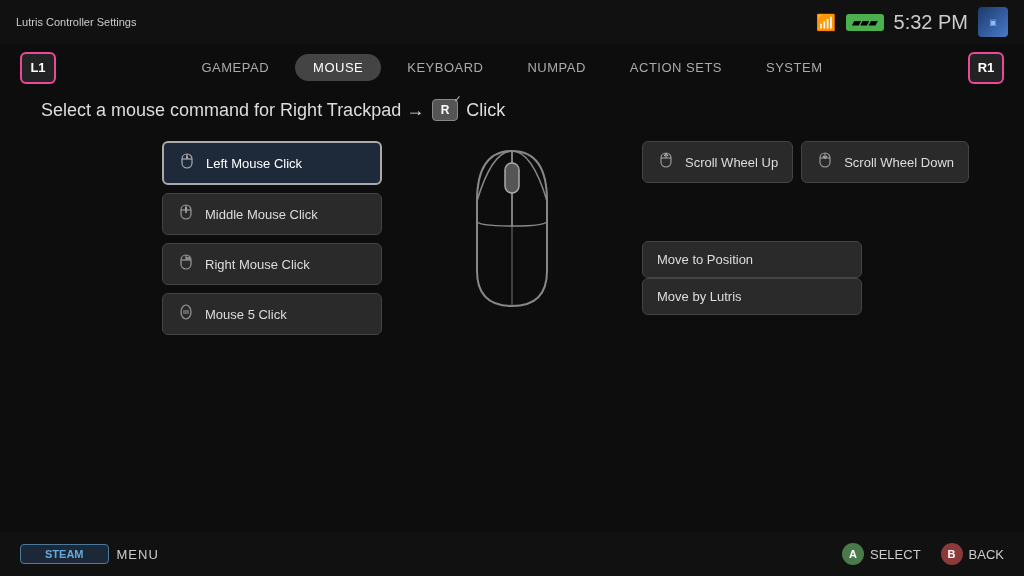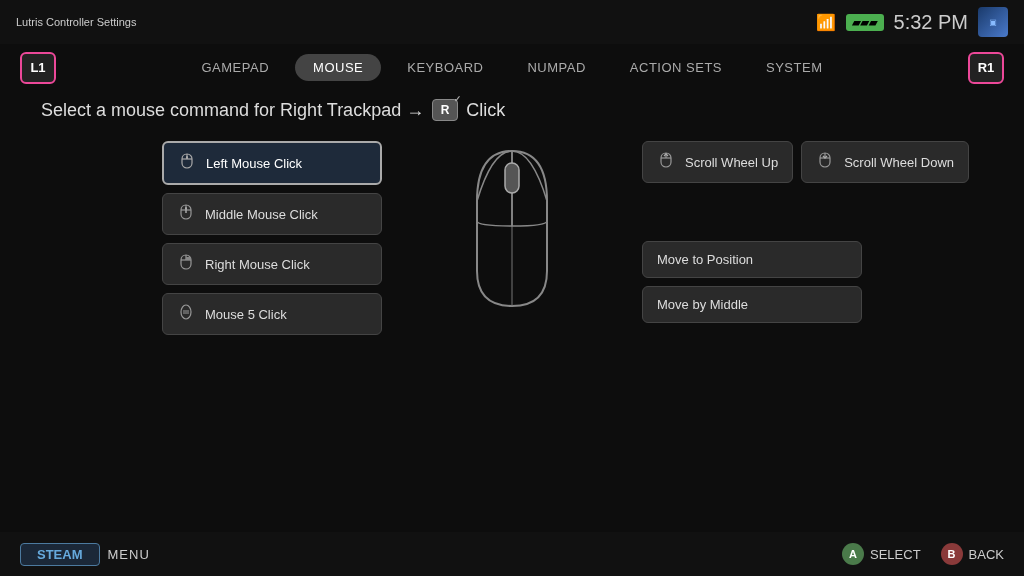--- a/index.html
+++ b/index.html
@@ -190,21 +190,20 @@
     .right-col-top {
       display: flex;
       flex-direction: row;
       gap: 8px;
       margin-bottom: 50px;
     }
 
     .right-col-bottom {
       display: flex;
       flex-direction: column;
-      gap: 8px;
       justify-content: flex-end;
     }
 
     
     .cmd-btn {
       background: #2a2a2a;
       border: 1px solid #444;
       color: #ddd;
       padding: 10px 14px;
       border-radius: 6px;
@@ -246,23 +245,23 @@
     .steam-menu {
       display: flex;
       align-items: center;
       gap: 8px;
     }
 
     .steam-badge {
       background: #1b2838;
       border: 1px solid #4c7a9f;
       color: #66aadd;
-      font-size: 13px;
+      font-size: 11px;
       font-weight: bold;
-      padding: 3px 16px;
+      padding: 3px 24px;
       border-radius: 4px;
       text-align: right;
     }
 
     .menu-label {
       font-size: 13px;
       color: #ccc;
       letter-spacing: 1px;
     }
 
@@ -416,21 +415,21 @@
           </svg>
         </span>
         <span>Scroll Wheel Down</span>
       </div>
     </div>
     <div class="right-col-bottom">
       <div class="cmd-btn">
         <span>Move to Position</span>
       </div>
       <div class="cmd-btn">
-        <span>Move by Middle</span>
+        <span>Move by Lutris</span>
       </div>
     </div>
   </div>
 </div>
 
 <div class="bottom-bar">
   <div class="steam-menu">
     <span class="steam-badge">STEAM</span>
     <span class="menu-label">MENU</span>
   </div>

